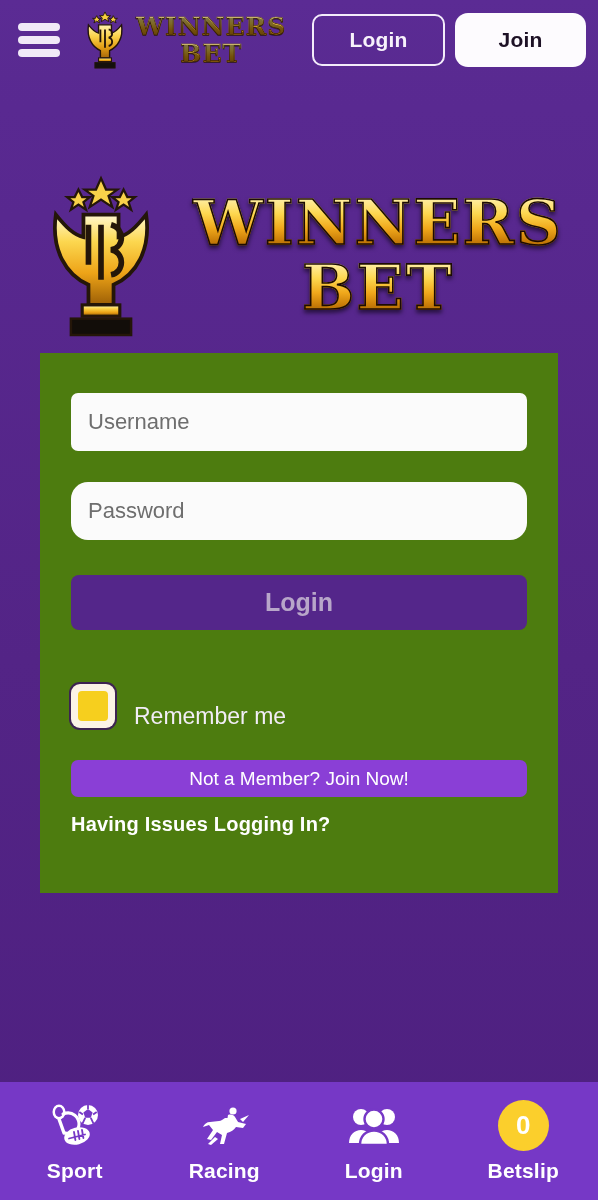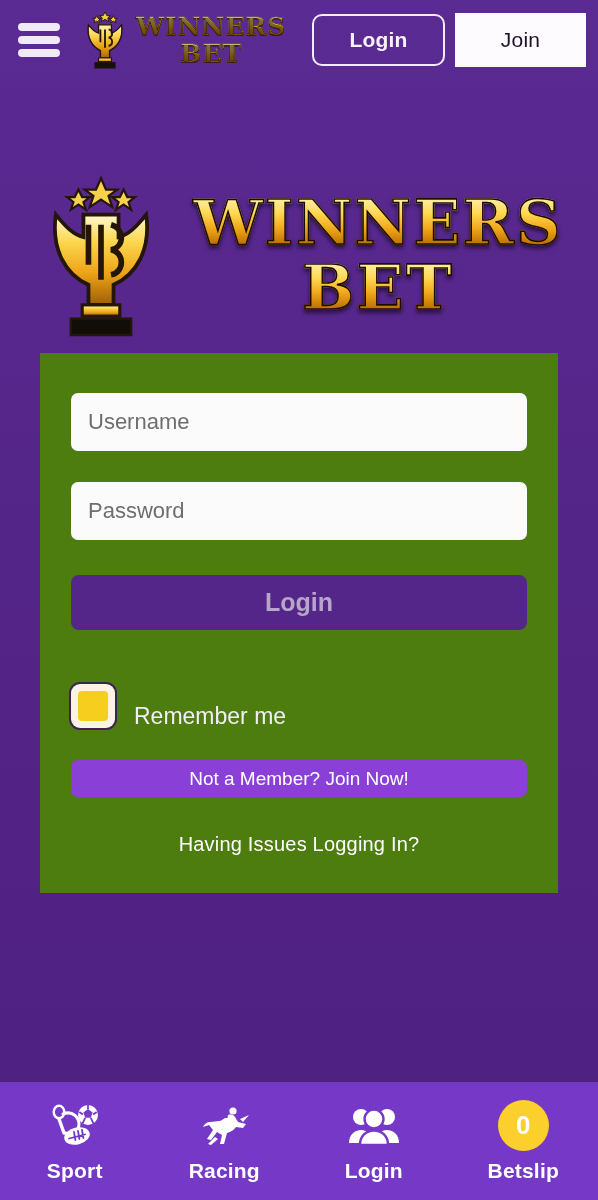--- a/index.html
+++ b/index.html
@@ -88,26 +88,26 @@
     color: #f7f2fb;
     font-size: 21px;
     font-weight: bold;
     font-family: "Liberation Sans", sans-serif;
     cursor: pointer;
     letter-spacing: .2px;
   }
   .btn-join-top {
     width: 131px;
     height: 54px;
-    border-radius: 0;
+    border-radius: 13px;
     border: none;
     background: #fdfbfe;
     color: #1d1125;
     font-size: 21px;
-    font-weight: normal;
+    font-weight: bold;
     font-family: "Liberation Sans", sans-serif;
     cursor: pointer;
     letter-spacing: .2px;
   }
 
   
   .hero-logo {
     position: absolute;
     top: 168px; left: 0;
     width: 598px;
@@ -152,21 +152,21 @@
     border-radius: 7px;
     background: #fbfbfb;
     padding: 0 17px;
     font-size: 22px;
     font-family: "Liberation Sans", sans-serif;
     color: #333;
     outline: none;
     display: block;
   }
   .field::placeholder { color: #6e6e6e; }
-  .field + .field { margin-top: 31px; }
+  .field + .field { margin-top: 31px; border-radius: 17px; }
 
   .btn-login-main {
     width: 456px;
     height: 55px;
     margin-top: 35px;
     border: none;
     border-radius: 8px;
     background: #54268a;
     color: #b8a6c9;
     font-size: 25px;
@@ -219,24 +219,23 @@
     color: #ffffff;
     font-size: 19px;
     font-family: "Liberation Sans", sans-serif;
     cursor: pointer;
     display: block;
   }
 
   .issues-link {
     display: block;
     width: 456px;
-    text-align: center;
-    margin-top: 36px;
+    margin-top: 16px;
     font-size: 20px;
-    font-weight: normal;
+    font-weight: bold;
     color: #ffffff;
     text-decoration: none;
     letter-spacing: .2px;
     cursor: pointer;
   }
 
   
   .bottom-nav {
     position: absolute;
     left: 0;

